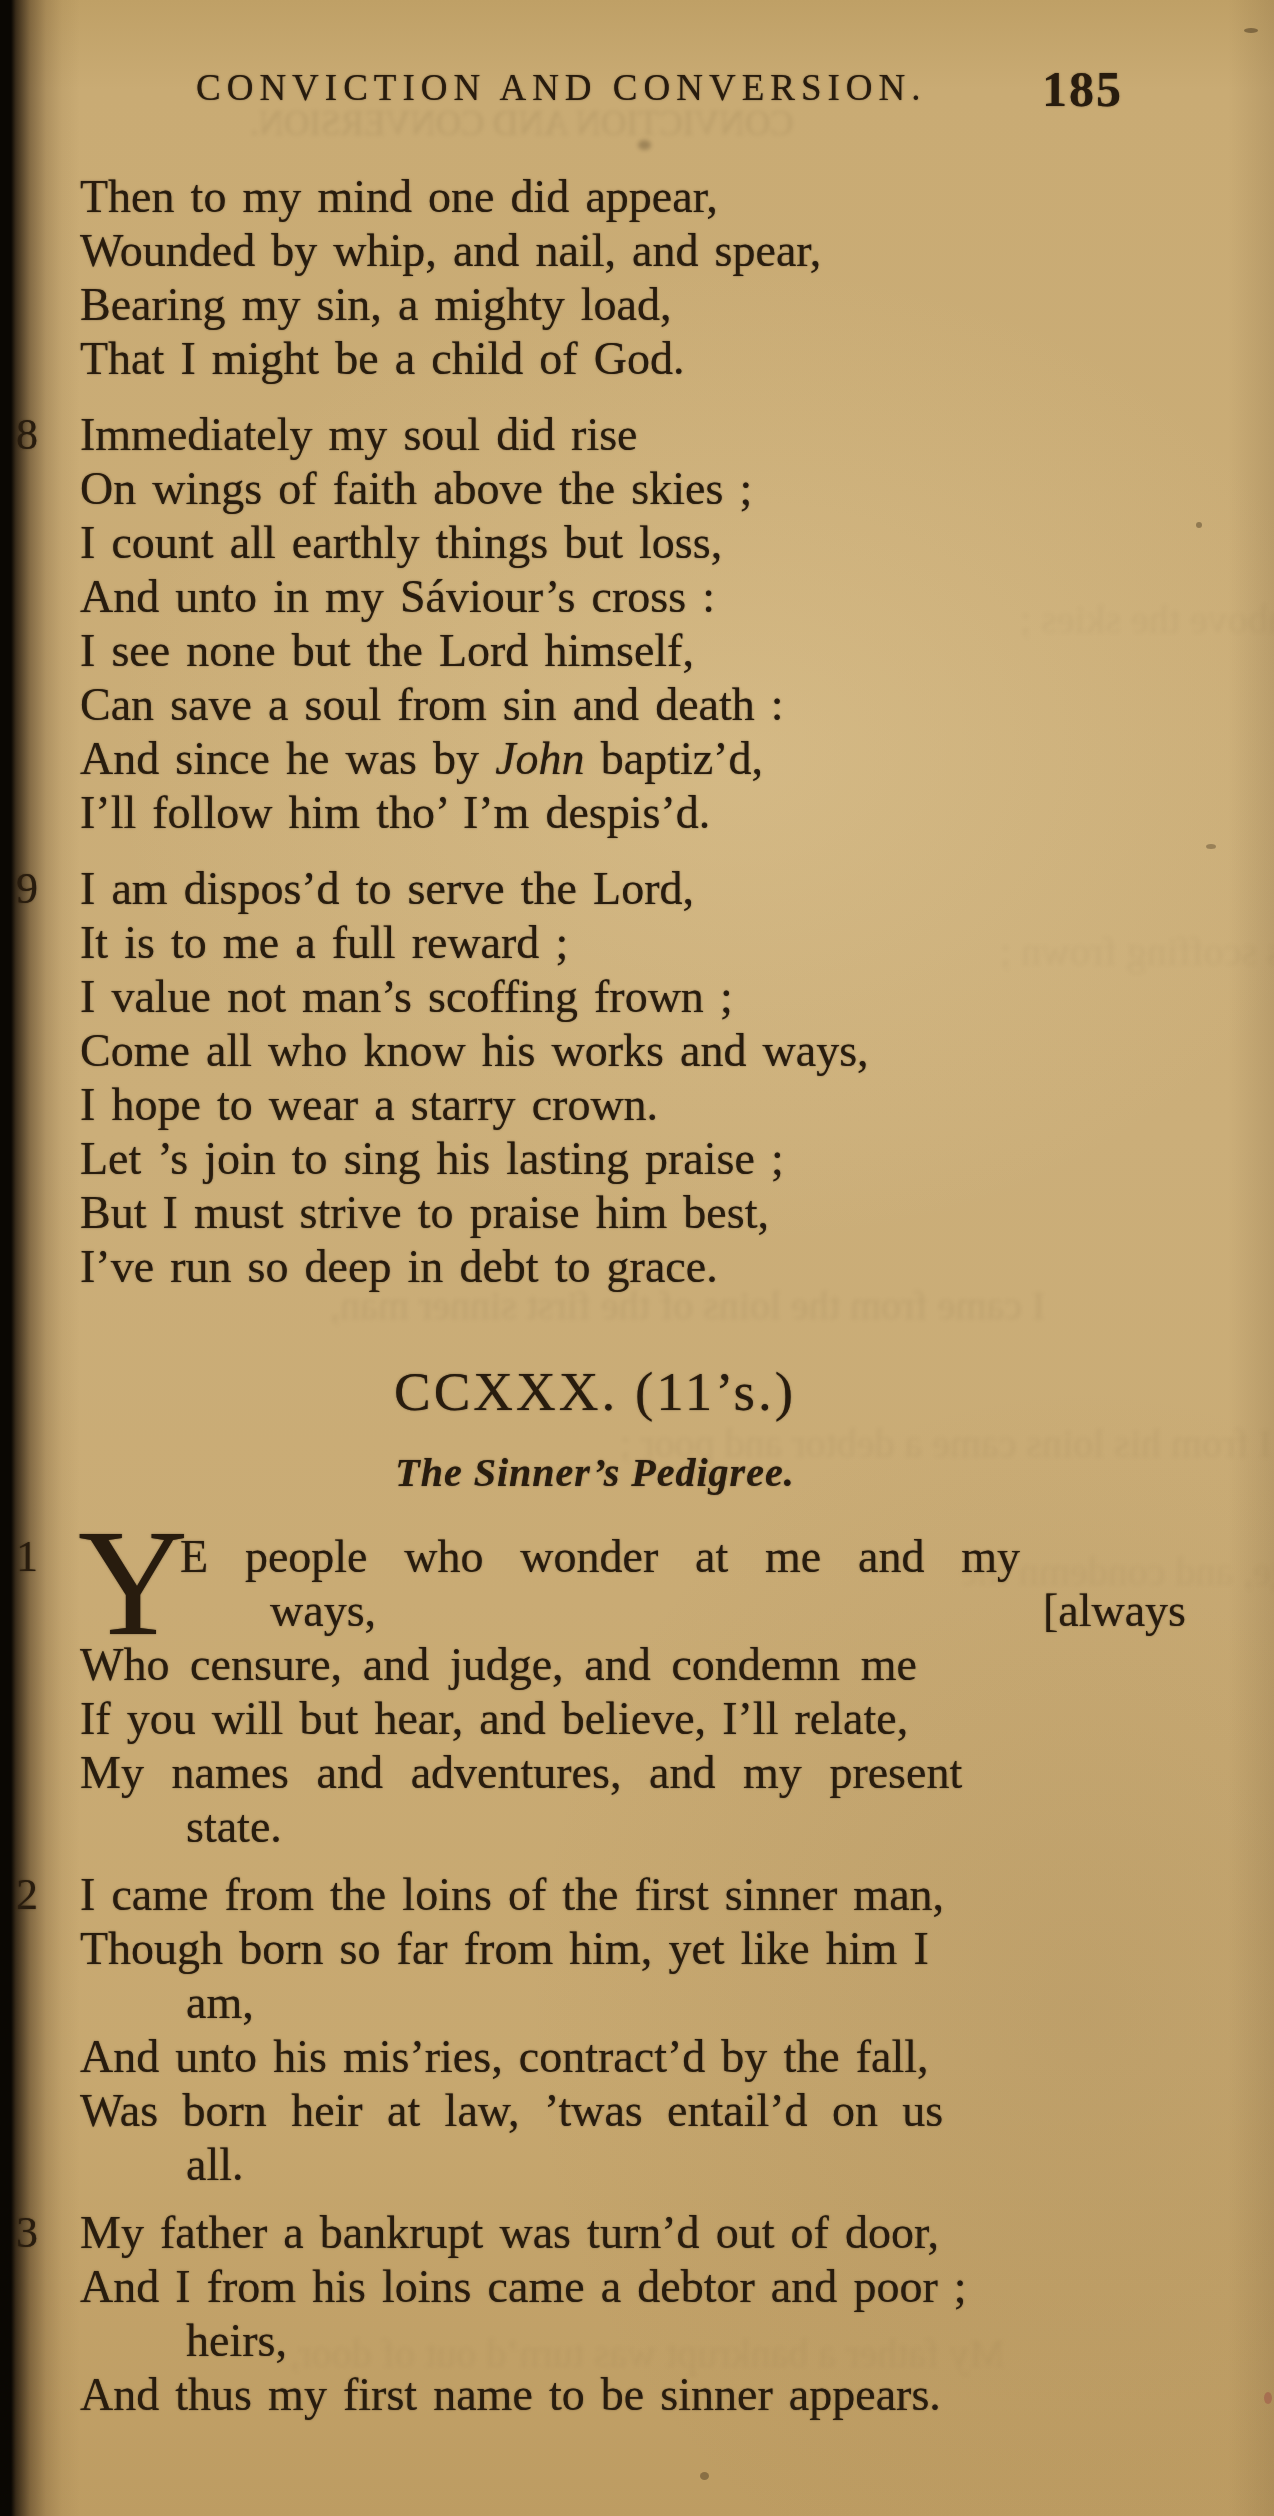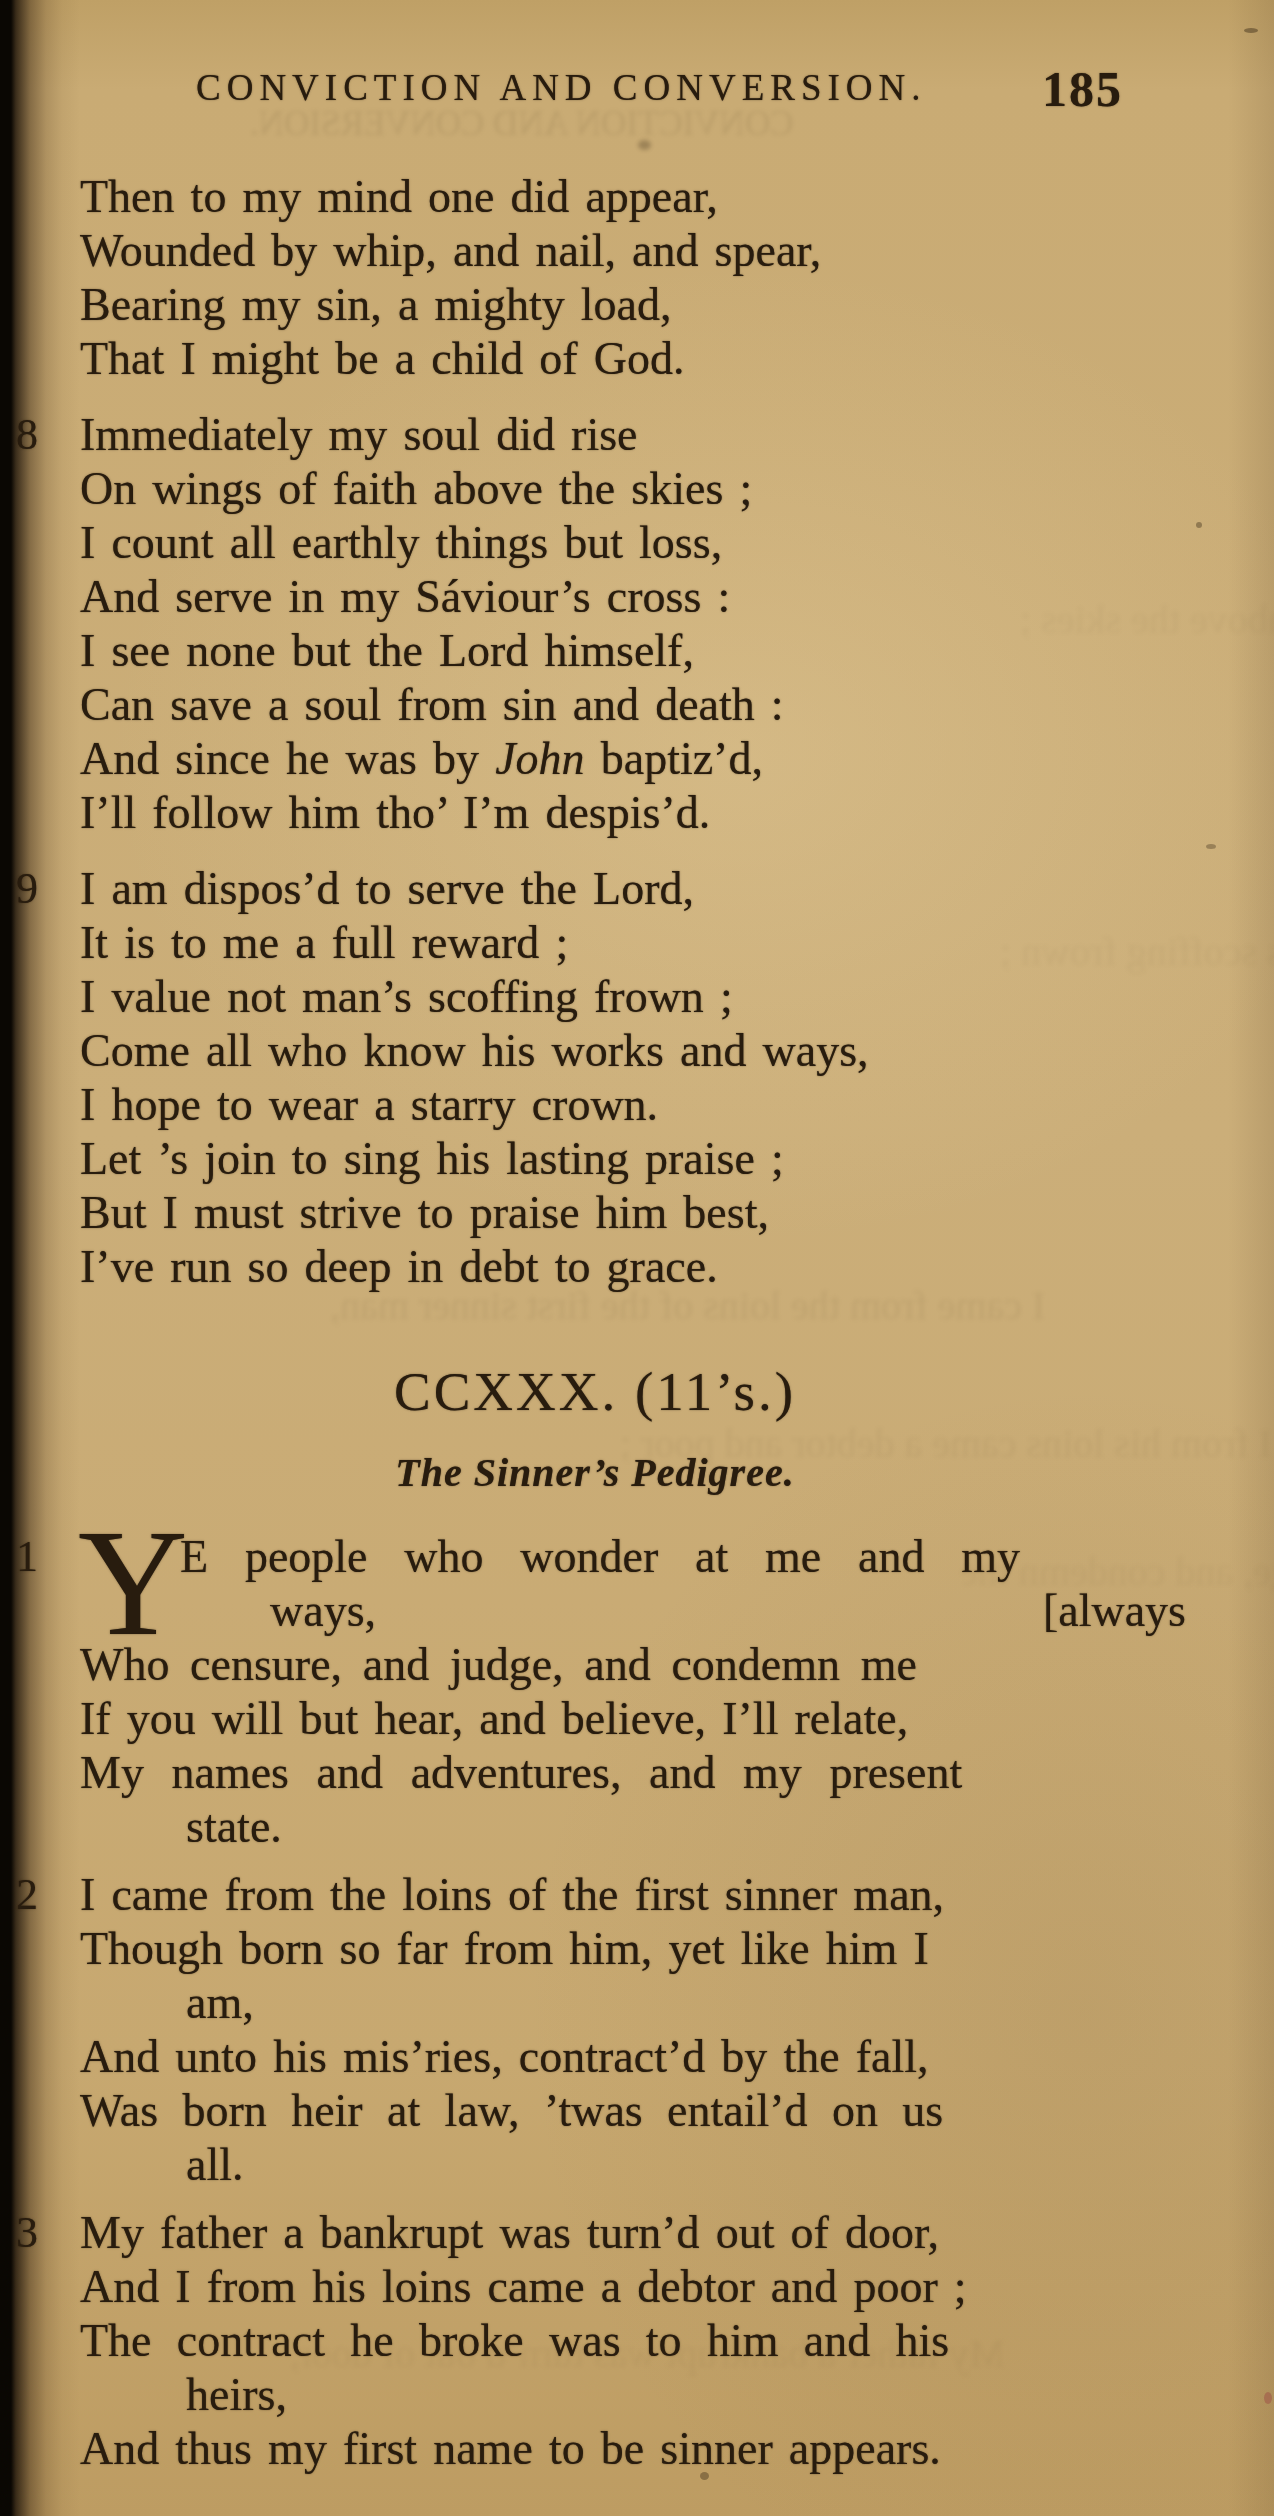--- a/index.html
+++ b/index.html
@@ -104,21 +104,21 @@
           <div class="line ink">
             <span>Immediately my soul did rise</span>
           </div>
           <div class="line ink">
             <span>On wings of faith above the skies ;</span>
           </div>
           <div class="line ink">
             <span>I count all earthly things but loss,</span>
           </div>
           <div class="line ink">
-            <span>And serve in my Sáviour’s cross :</span>
+            <span>And unto in my Sáviour’s cross :</span>
           </div>
           <div class="line ink">
             <span>I see none but the Lord himself,</span>
           </div>
           <div class="line ink">
             <span>Can save a soul from sin and death :</span>
           </div>
           <div class="line ink">
             <span><span>And since he was by </span><span class="it">John</span><span> baptiz’d,</span></span>
           </div>
@@ -205,23 +205,20 @@
             <span>all.</span>
           </div>
         </div>
         <div class="stanza v2-gap">
           <span class="verse-num ink">3</span>
           <div class="line ink">
             <span>My father a bankrupt was turn’d out of door,</span>
           </div>
           <div class="line ink">
             <span>And I from his loins came a debtor and poor ;</span>
-          </div>
-          <div class="line ink" style="word-spacing: 0.3em;">
-            <span>The contract he broke was to him and his</span>
           </div>
           <div class="line ink ind-1">
             <span>heirs,</span>
           </div>
           <div class="line ink">
             <span>And thus my first name to be sinner appears.</span>
           </div>
         </div>
       </div>
   </div>

